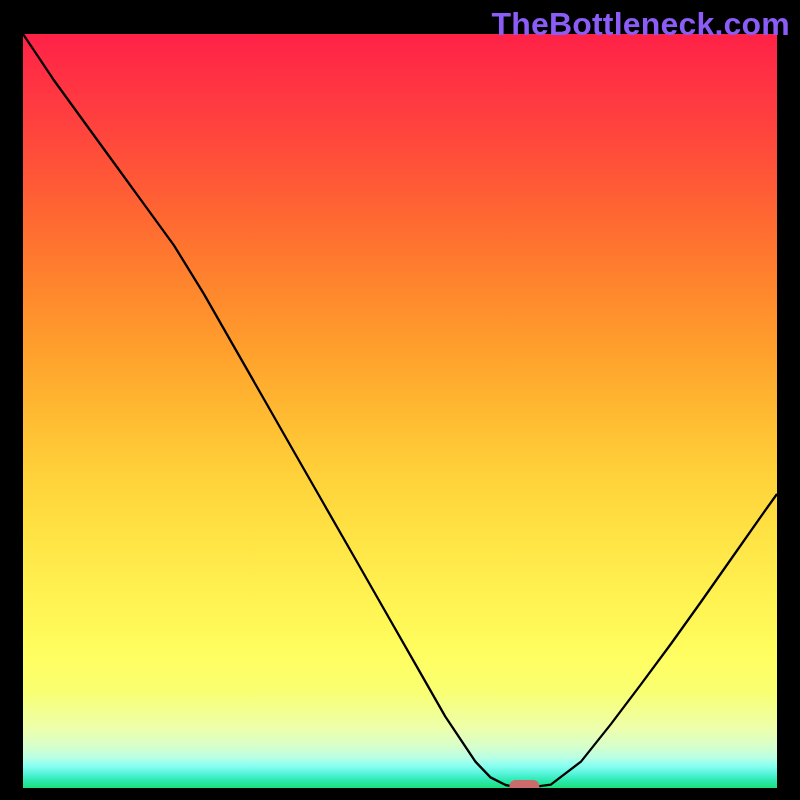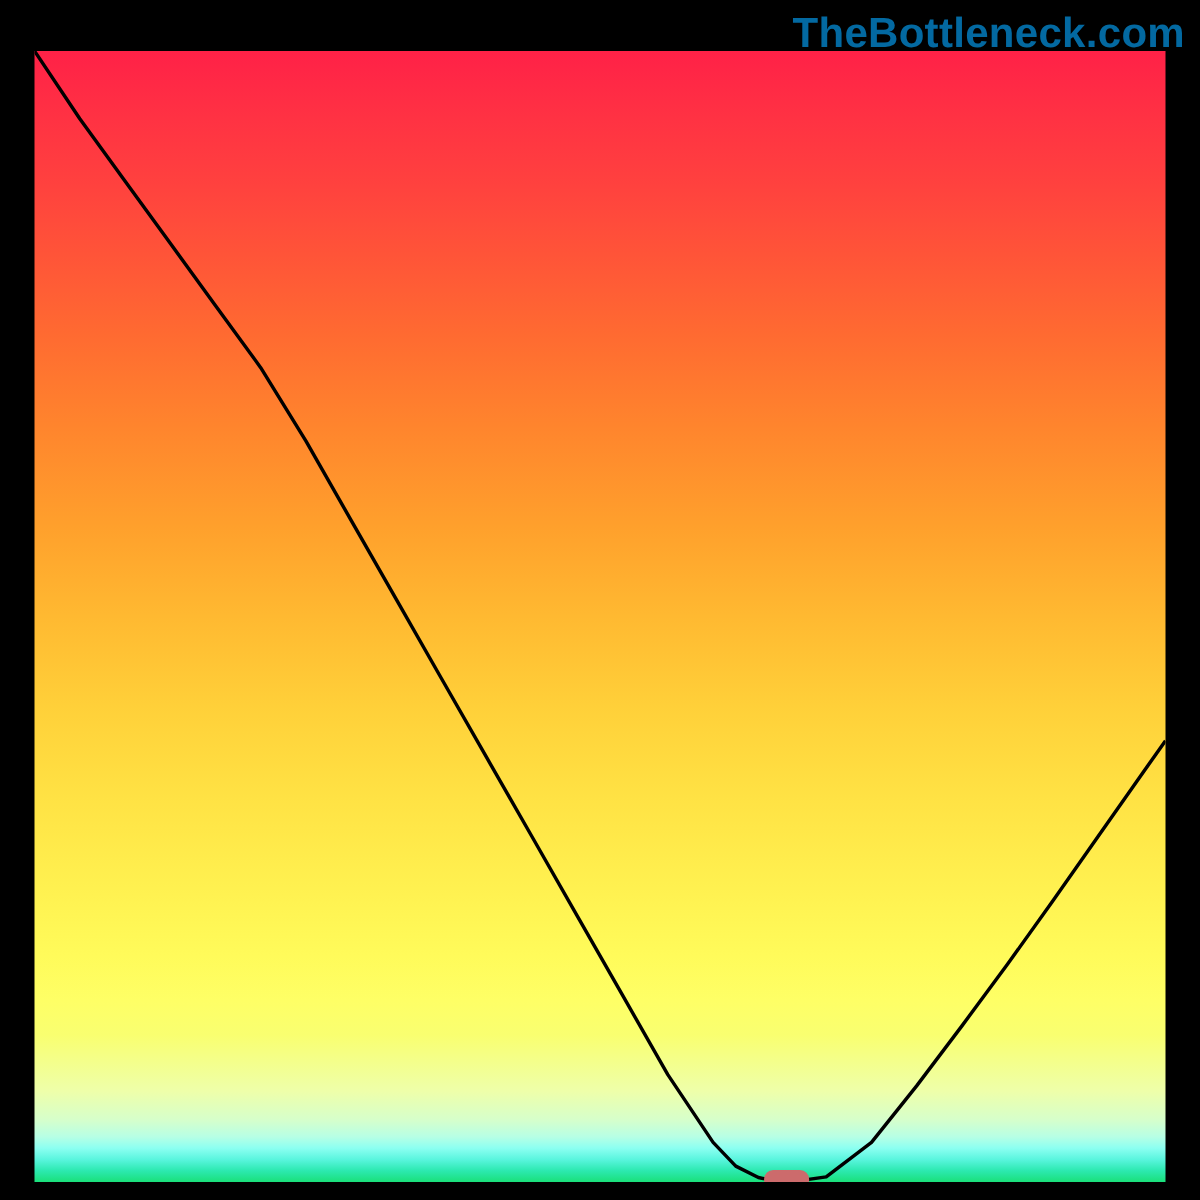--- a/index.html
+++ b/index.html
@@ -16,23 +16,23 @@
     top: 0;
     width: 800px;
     height: 800px;
     background: #000;
   }
   .watermark {
     position: absolute;
     top: 6px;
     right: 10px;
     font-family: Arial, Helvetica, sans-serif;
-    font-size: 28px;
+    font-size: 32px;
     font-weight: 600;
-    color: #0369a1;
+    color: #8b5cf6;
     letter-spacing: 0.2px;
     z-index: 10;
   }
   .plot {
     position: absolute;
     left: 23px;
     top: 34px;
     width: 754px;
     height: 754px;
     background: linear-gradient(

